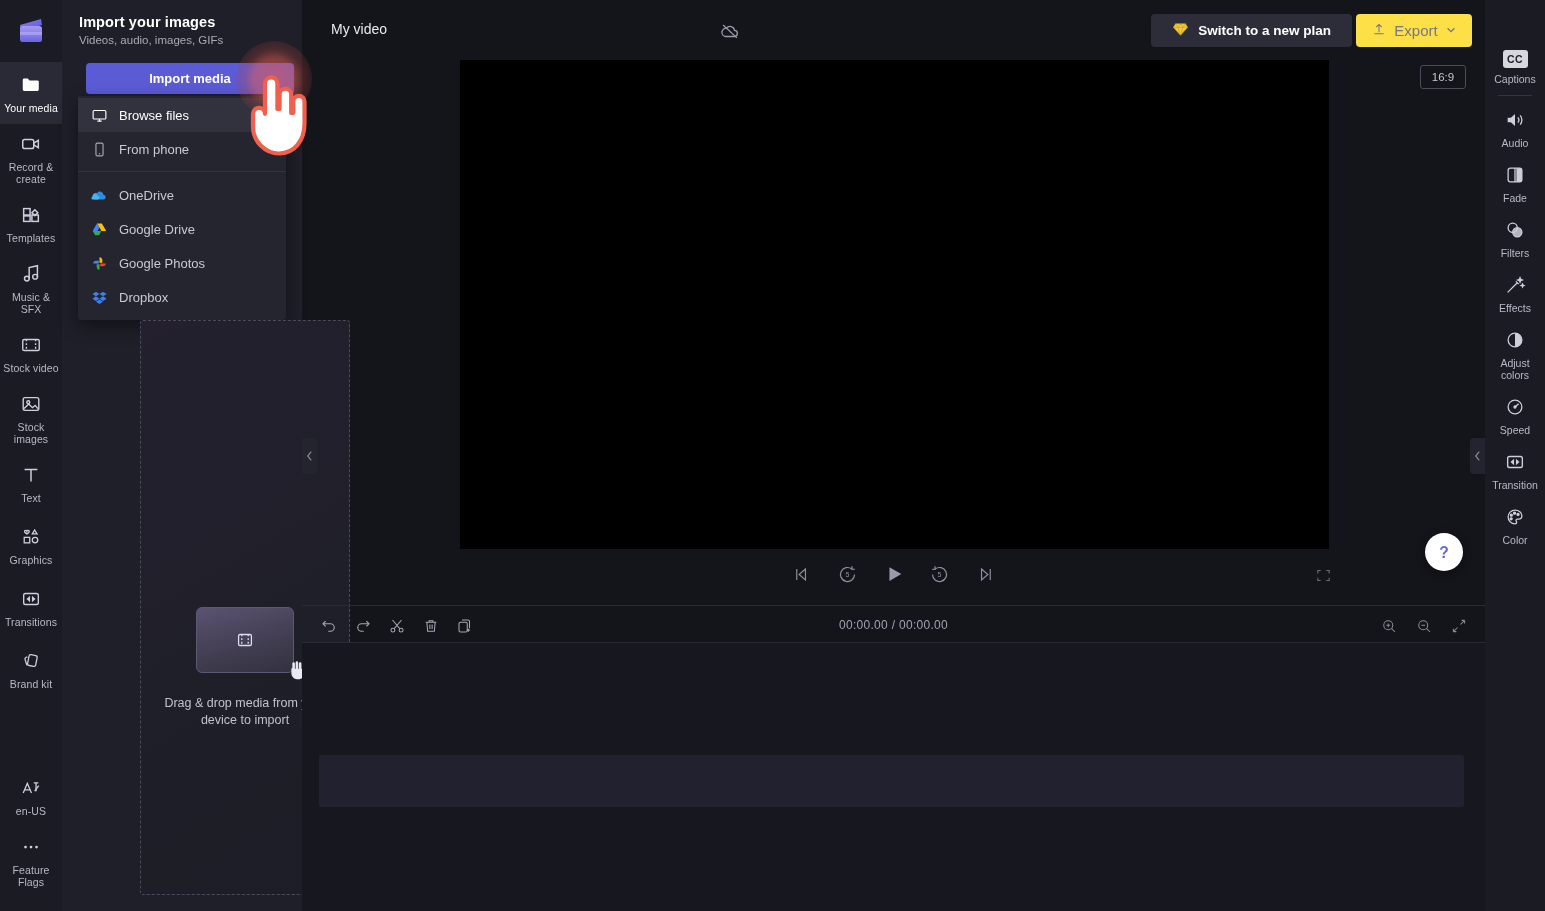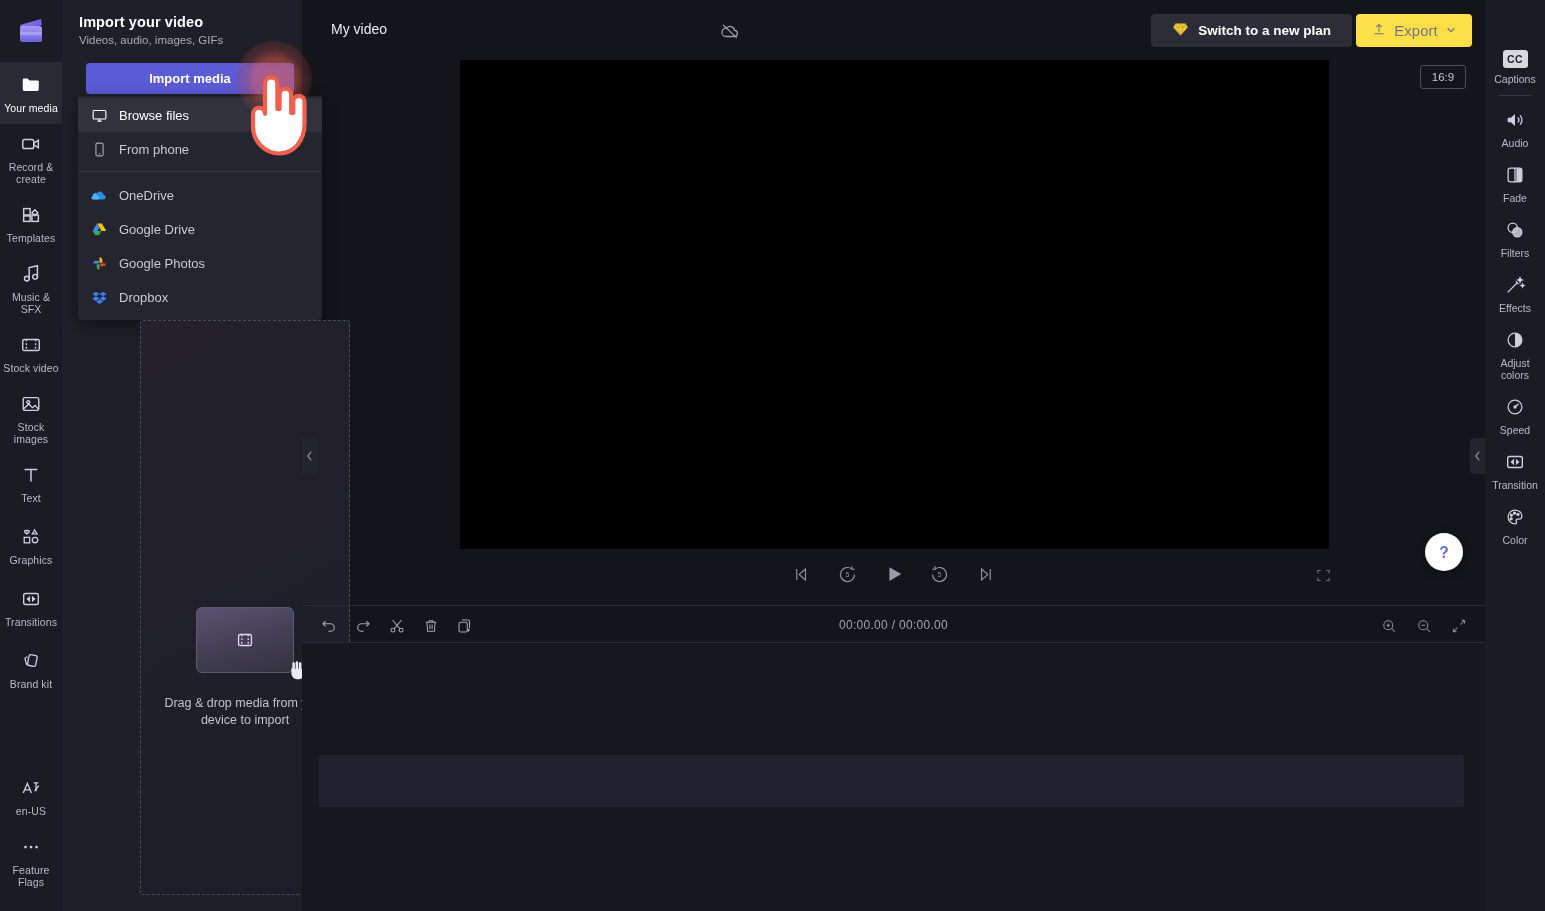--- a/index.html
+++ b/index.html
@@ -38,21 +38,21 @@
   #panel-title { font-size: 14.5px; font-weight: 700; color: #fff; padding: 14px 0 0 17px; letter-spacing:.1px;}
   #panel-sub { font-size: 11.5px; color: #a9a9b8; padding: 4px 0 0 17px; }
   #import-btn {
     position: absolute; left: 16px; top: 63px; width: 208px; height: 31px;
     background: #5b5bd6; border-radius: 4px; color: #fff;
     font-size: 13px; font-weight: 700; display: flex; align-items: center; justify-content: center;
     cursor: pointer;
     margin-left: 8px;
   }
   #import-menu {
-    position: absolute; left: 16px; top: 96px; width: 244px;
+    position: absolute; left: 16px; top: 96px; width: 208px;
     background: #25252f; border-radius: 0 0 4px 4px;
     box-shadow: 0 6px 18px rgba(0,0,0,.45);
     padding: 2px 0 6px;
   }
   .menu-item {
     height: 34px; display: flex; align-items: center; gap: 11px;
     padding: 0 12px; font-size: 13px; color: #c9c9d6; cursor: pointer;
   }
   .menu-item.highlight { background: #32323e; color: #ffffff; }
   .menu-ico { width: 18px; height: 18px; display:flex;align-items:center;justify-content:center;flex:0 0 18px;}
@@ -324,21 +324,21 @@
             <circle cx="6" cy="12" r="1.5"></circle>
             <circle cx="12" cy="12" r="1.5"></circle>
             <circle cx="18" cy="12" r="1.5"></circle>
           </svg>
       </span>
       <span class="rail-label">Feature Flags</span>
     </div>
   </div>
 
   <div id="media-panel">
-    <div id="panel-title">Import your video</div>
+    <div id="panel-title">Import your images</div>
     <div id="panel-sub">Videos, audio, images, GIFs</div>
 
     <div id="import-btn">
       <span>Import media</span>
     </div>
 
     <div id="import-menu">
       <div class="menu-item highlight">
         <span class="menu-ico">
           <svg width="17" height="17" viewBox="0 0 24 24" fill="none" stroke="#ffffff" stroke-width="1.6">

